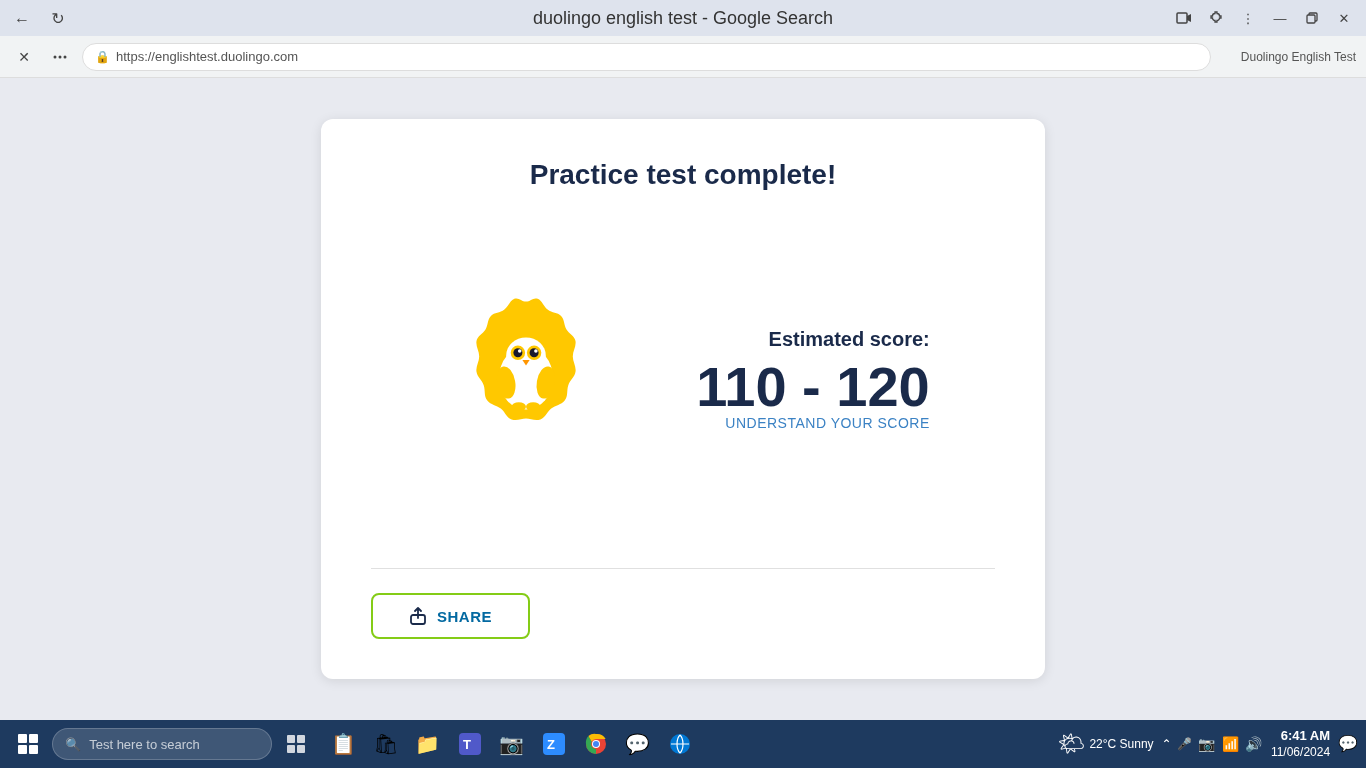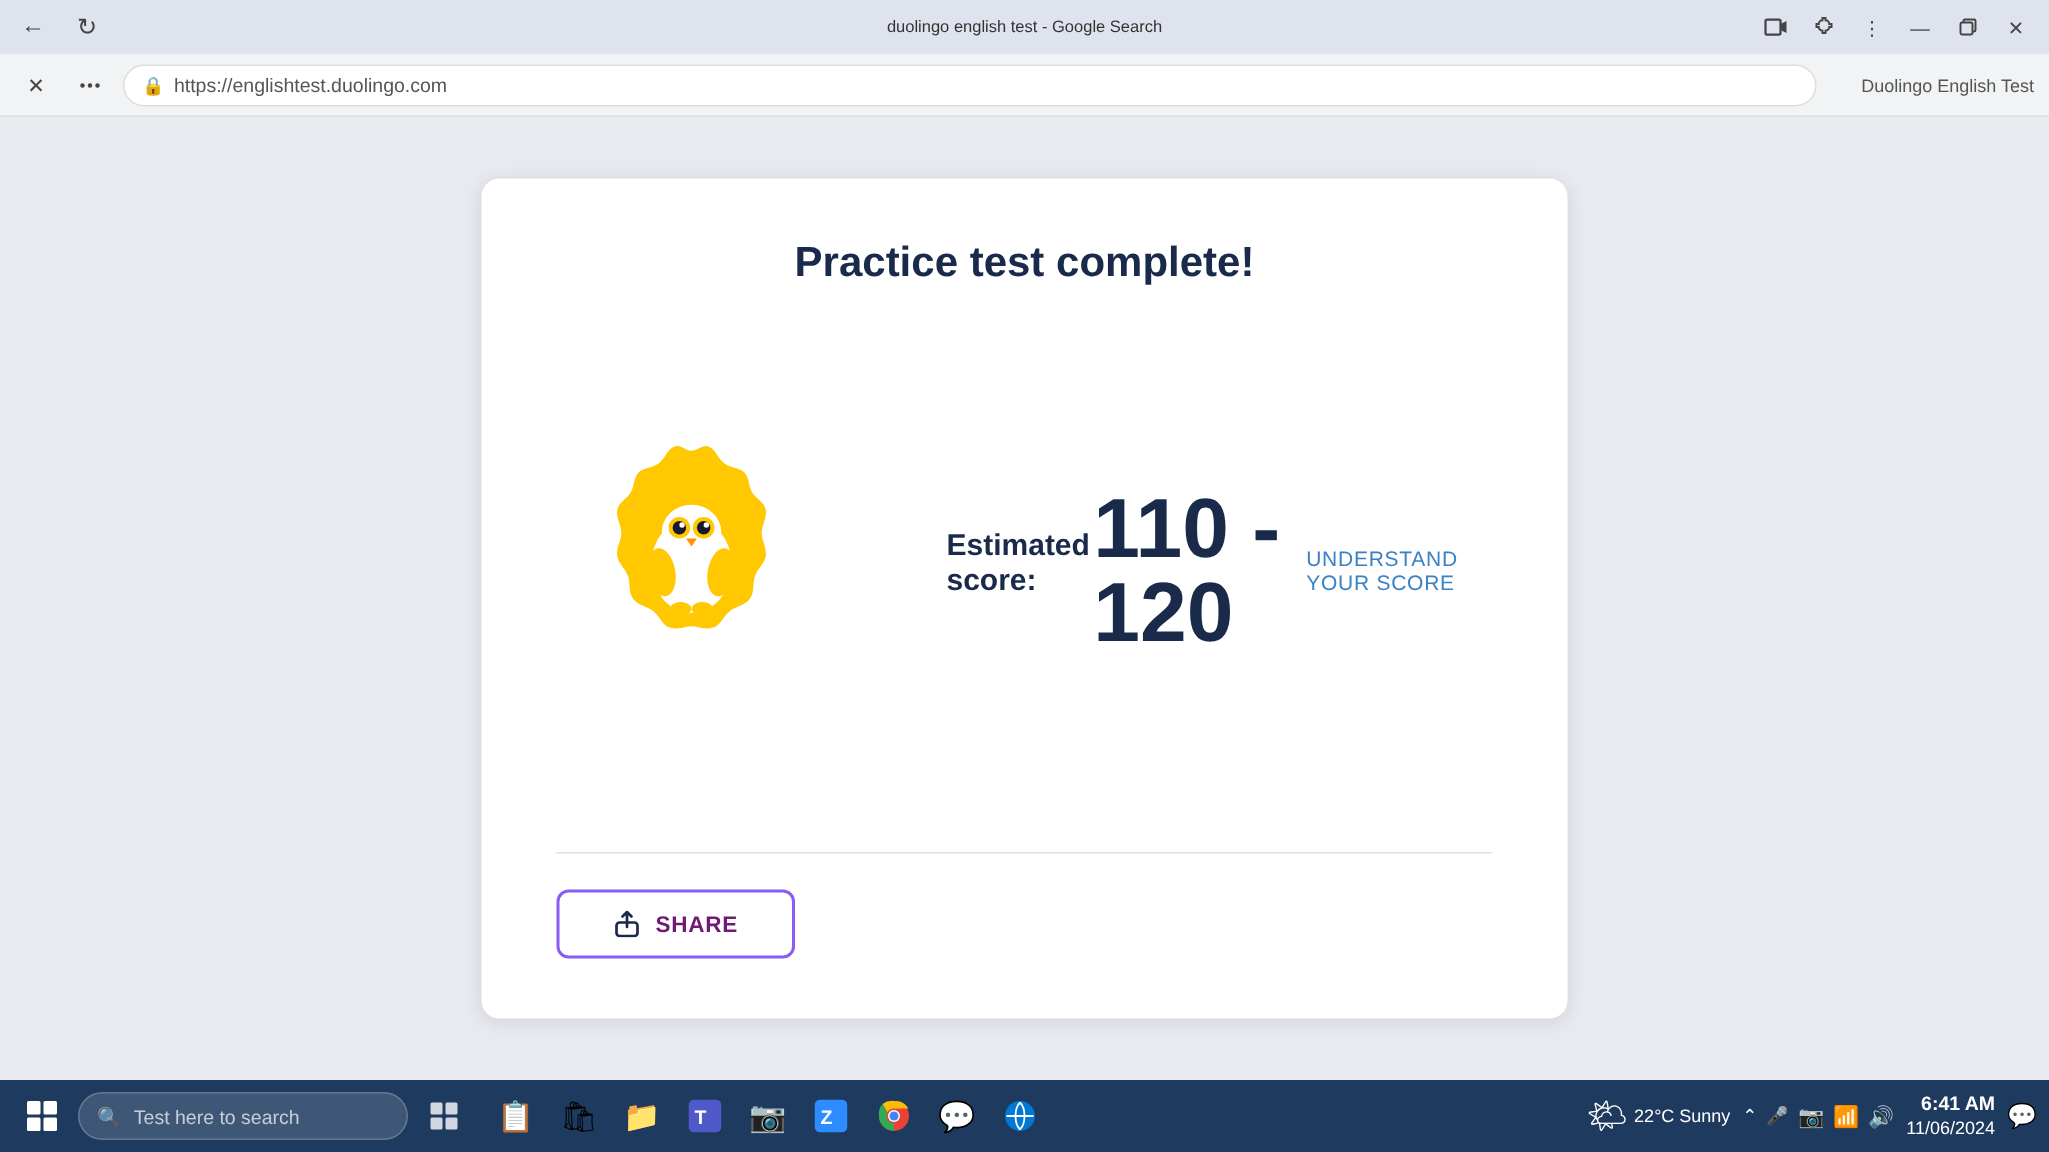--- a/index.html
+++ b/index.html
@@ -21,21 +21,21 @@
       background: transparent;
       cursor: pointer;
       display: flex; align-items: center; justify-content: center;
       font-size: 16px;
       color: #444;
     }
     .browser-title-text {
       position: absolute;
       left: 50%;
       transform: translateX(-50%);
-      font-size: 11px;
+      font-size: 18px;
       color: #333;
       font-weight: 400;
     }
     .browser-control-btn {
       width: 28px; height: 28px;
       border: none;
       background: transparent;
       cursor: pointer;
       display: flex; align-items: center; justify-content: center;
       font-size: 13px;
@@ -105,21 +105,22 @@
       align-items: center;
       justify-content: center;
       gap: 80px;
       flex: 1;
       width: 100%;
       margin-bottom: 40px;
     }
 
     .score-section {
       display: flex;
-      align-items: center;
+      flex-direction: column;
+      align-items: flex-end;
     }
 
     .estimated-label {
       font-size: 20px;
       font-weight: 600;
       color: #1a2a4a;
       margin-bottom: 8px;
     }
 
     .score-range {
@@ -150,23 +151,23 @@
 
     
     .card-footer {
       width: 100%;
       display: flex;
       align-items: center;
       justify-content: space-between;
     }
 
     .share-btn {
-      border: 2px solid #8b5cf6;
+      border: 2px solid #84cc16;
       background: white;
-      color: #701a75;
+      color: #0369a1;
       font-size: 15px;
       font-weight: 700;
       padding: 12px 36px;
       border-radius: 8px;
       cursor: pointer;
       display: flex;
       align-items: center;
       gap: 10px;
       letter-spacing: 0.5px;
     }

